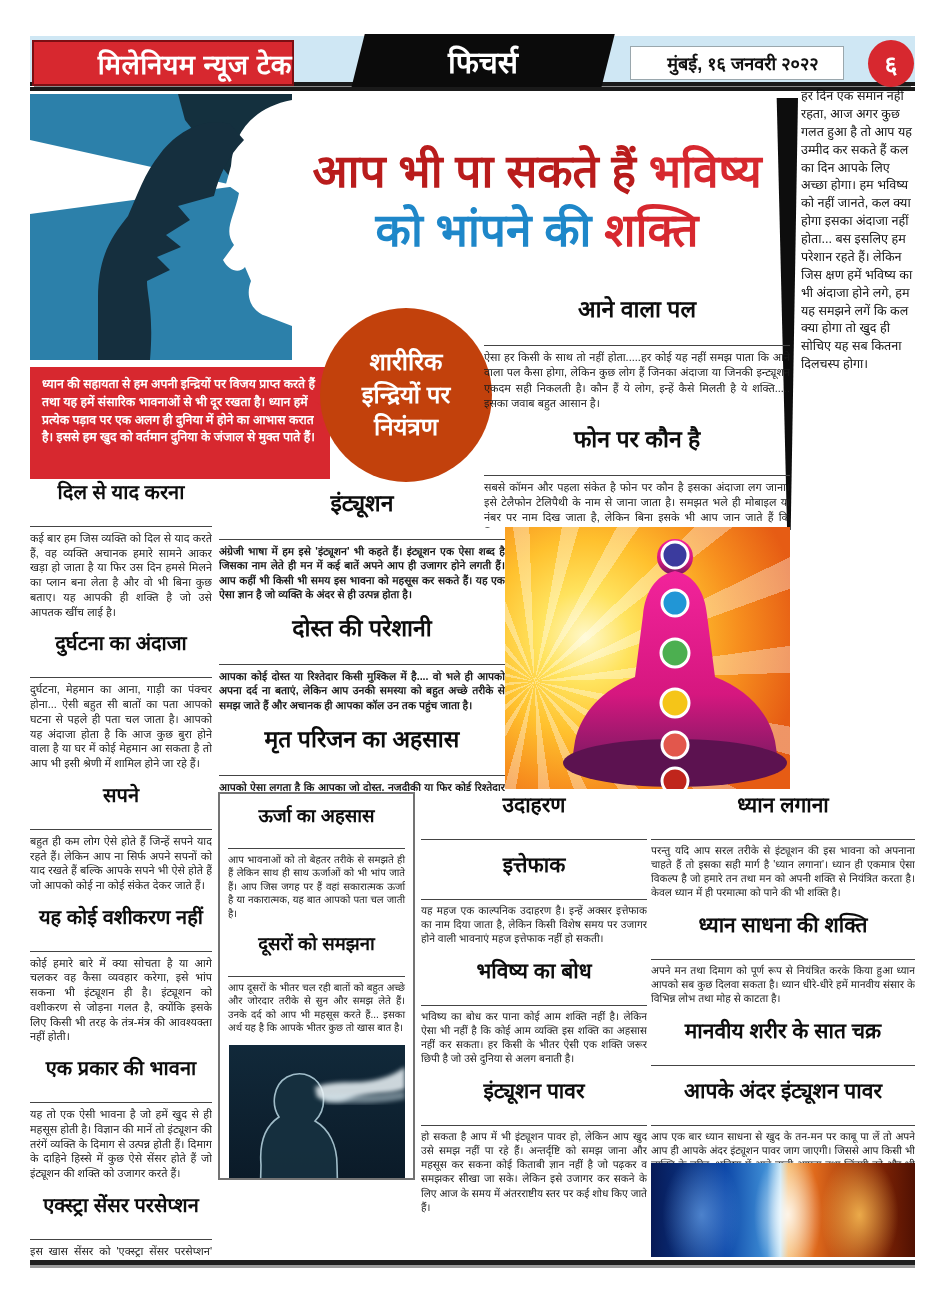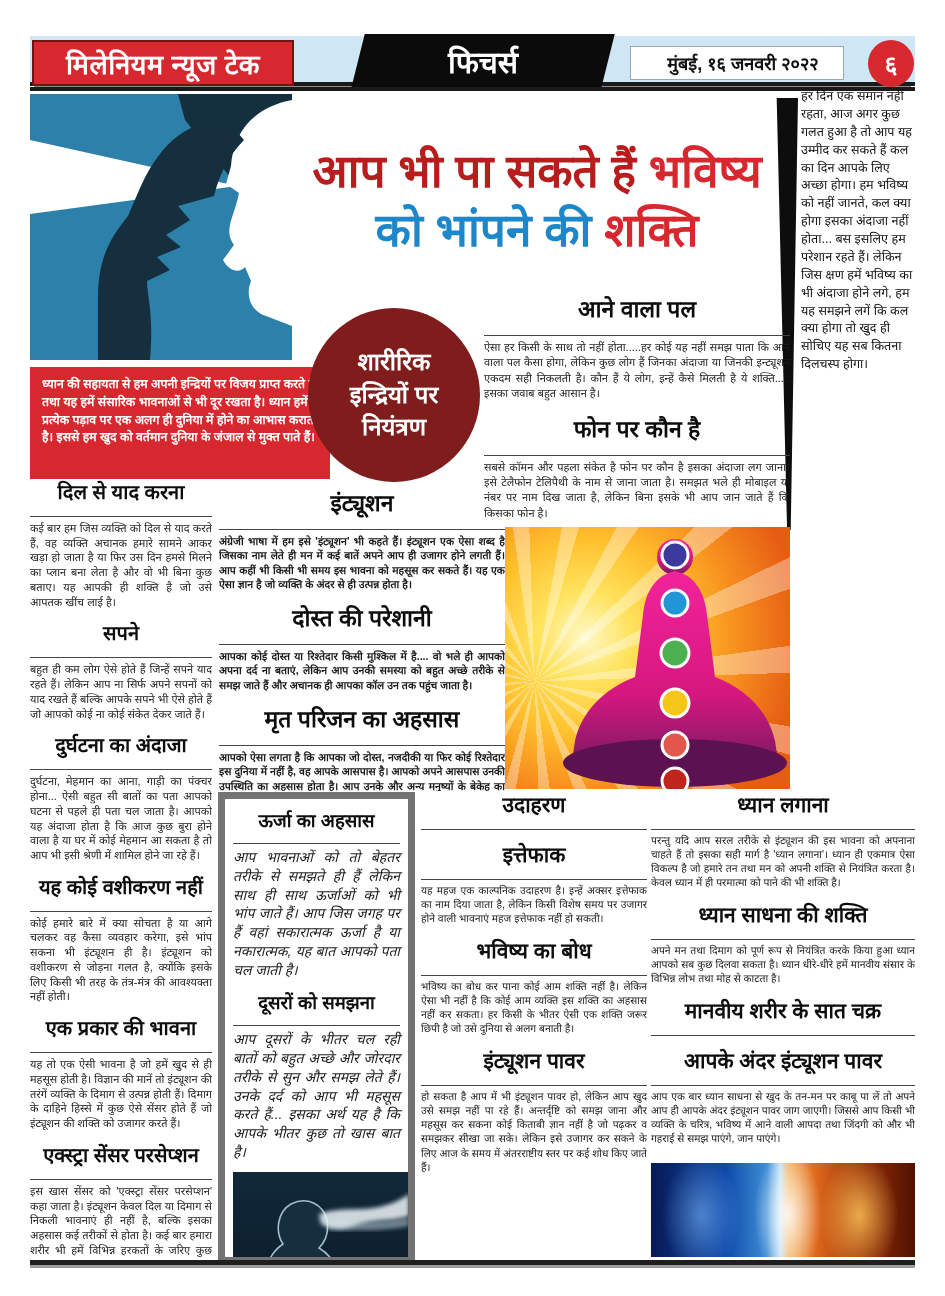--- a/index.html
+++ b/index.html
@@ -3,21 +3,21 @@
 <meta charset="utf-8">
 <style>
   html,body{margin:0;padding:0;background:#e9e9e9;}
   *{box-sizing:border-box;}
   .page{position:relative;width:945px;height:1296px;background:#ffffff;margin:0 auto;
         font-family:"Liberation Sans",sans-serif;color:#111;overflow:hidden;}
   
   .hdr-strip{position:absolute;left:30px;top:36px;width:885px;height:50px;background:#cfe7f4;
              border-bottom:4px solid #1a1a1a;box-shadow:0 6px 0 -4px #8a8a8a;}
   .brand-box{position:absolute;left:32px;top:40px;width:262px;height:46px;background:#d7282f;
-             border:2px solid #7c0f13;display:flex;align-items:center;justify-content:center;}
+             border:2px solid #7c0f13;display:flex;align-items:center;justify-content:flex-end;}
   .brand-box span{color:#fff;font-weight:800;font-size:27px;letter-spacing:.5px;}
   .section-flag{position:absolute;left:358px;top:34px;width:250px;height:54px;background:#0b0b0b;
                 transform:skewX(-14deg);display:flex;align-items:center;justify-content:center;}
   .section-flag span{transform:skewX(14deg);color:#fff;font-weight:800;font-size:30px;}
   .date-box{position:absolute;left:630px;top:46px;width:214px;height:34px;background:#fff;
             border:1px solid #9aa7ad;display:flex;align-items:center;justify-content:center;padding-left:12px;}
   .date-box span{font-weight:800;font-size:18px;}
   .page-no{position:absolute;left:868px;top:40px;width:46px;height:47px;background:#d7282f;
            border-radius:50%;display:flex;align-items:center;justify-content:center;}
   .page-no span{color:#fff;font-weight:800;font-size:24px;}
@@ -31,38 +31,38 @@
   
   .wedge{position:absolute;left:772px;top:98px;width:26px;height:432px;background:#0d0d0d;
          clip-path:polygon(18% 0,100% 0,72% 100%,58% 100%);}
   .sidebar{position:absolute;left:801px;top:88px;width:116px;height:432px;
            font-size:12.6px;line-height:1.42;text-align:left;overflow:hidden;}
   
   .lede{position:absolute;left:30px;top:367px;width:300px;height:112px;background:#d7282f;
         color:#fff;padding:9px 12px;font-size:12.3px;line-height:1.45;font-weight:600;}
   .lede:after{content:"";position:absolute;right:-20px;top:34px;border:14px solid transparent;
               border-left:22px solid #d7282f;}
-  .badge{position:absolute;left:308px;top:308px;width:172px;height:174px;background:#7f1d1d;
+  .badge{position:absolute;left:320px;top:308px;width:172px;height:174px;background:#c2410c;
          border-radius:50%;display:flex;flex-direction:column;align-items:center;justify-content:center;
          color:#fff;font-weight:700;font-size:24px;line-height:1.35;text-align:center;}
   
   .article{margin-bottom:10px;}
   .art-h{margin:0 0 4px 0;text-align:center;font-weight:800;color:#0d0d0d;
-         border-bottom:1.5px solid #444;padding-bottom:11px;}
+         border-bottom:1.5px solid #444;padding-bottom:21px;}
   .art-b{margin:4px 0 0 0;text-align:justify;color:#1b1b1b;}
   
   .colA{position:absolute;left:30px;top:478px;width:182px;height:780px;overflow:hidden;}
   .colA .art-h{font-size:20px;} .colA .art-b{font-size:11px;line-height:1.34;}
   .colB{position:absolute;left:219px;top:486px;width:286px;height:305px;overflow:hidden;}
   .colB .art-h{font-size:23px;} .colB .art-b{font-size:10.6px;line-height:1.35;font-weight:bold;}
   .midTop{position:absolute;left:484px;top:292px;width:306px;height:236px;overflow:hidden;}
   .midTop .art-h{font-size:23px;} .midTop .art-b{font-size:11px;line-height:1.4;}
-  .boxCol{position:absolute;left:218px;top:792px;width:197px;height:472px;border:7px solid #737373;
+  .boxCol{position:absolute;left:218px;top:792px;width:197px;height:388px;border:2px solid #737373;
           padding:8px 8px 6px 8px;overflow:hidden;}
-  .boxCol .art-h{font-size:18.5px;} .boxCol .art-b{font-size:14px;line-height:1.34;font-style:italic;}
+  .boxCol .art-h{font-size:18.5px;} .boxCol .art-b{font-size:10px;line-height:1.34;}
   .colD{position:absolute;left:421px;top:790px;width:226px;height:474px;overflow:hidden;}
   .colD .art-h{font-size:21px;} .colD .art-b{font-size:10.4px;line-height:1.35;}
   .colE{position:absolute;left:651px;top:790px;width:264px;height:474px;overflow:hidden;}
   .colE .art-h{font-size:21px;} .colE .art-b{font-size:10.4px;line-height:1.35;}
   
   .top-rule{position:absolute;left:30px;top:87px;width:885px;height:4px;background:#1a1a1a;}
   .bottom-rule{position:absolute;left:30px;top:1260px;width:885px;height:5px;background:#1f1f1f;
                box-shadow:0 3px 0 #9b9b9b;}
   
   .chakra{position:absolute;left:505px;top:527px;width:285px;height:262px;overflow:hidden;
@@ -137,26 +137,26 @@
         <h3 class="art-h">फोन पर कौन है</h3>
         <p class="art-b">सबसे कॉमन और पहला संकेत है फोन पर कौन है इसका अंदाजा लग जाना। इसे टेलैफोन टेलिपैथी के नाम से जाना जाता है। समझत भले ही मोबाइल या नंबर पर नाम दिख जाता है, लेकिन बिना इसके भी आप जान जाते हैं कि किसका फोन है।</p>
       </section>
     </div>
   <div class="colA">
       <section class="article">
         <h3 class="art-h">दिल से याद करना</h3>
         <p class="art-b">कई बार हम जिस व्यक्ति को दिल से याद करते हैं, वह व्यक्ति अचानक हमारे सामने आकर खड़ा हो जाता है या फिर उस दिन हमसे मिलने का प्लान बना लेता है और वो भी बिना कुछ बताए। यह आपकी ही शक्ति है जो उसे आपतक खींच लाई है।</p>
       </section>
       <section class="article">
+        <h3 class="art-h">दुर्घटना का अंदाजा</h3>
+        <p class="art-b">दुर्घटना, मेहमान का आना, गाड़ी का पंक्चर होना... ऐसी बहुत सी बातों का पता आपको घटना से पहले ही पता चल जाता है। आपको यह अंदाजा होता है कि आज कुछ बुरा होने वाला है या घर में कोई मेहमान आ सकता है तो आप भी इसी श्रेणी में शामिल होने जा रहे हैं।</p>
+      </section>
+      <section class="article">
         <h3 class="art-h">सपने</h3>
         <p class="art-b">बहुत ही कम लोग ऐसे होते हैं जिन्हें सपने याद रहते हैं। लेकिन आप ना सिर्फ अपने सपनों को याद रखते हैं बल्कि आपके सपने भी ऐसे होते हैं जो आपको कोई ना कोई संकेत देकर जाते हैं।</p>
-      </section>
-      <section class="article">
-        <h3 class="art-h">दुर्घटना का अंदाजा</h3>
-        <p class="art-b">दुर्घटना, मेहमान का आना, गाड़ी का पंक्चर होना... ऐसी बहुत सी बातों का पता आपको घटना से पहले ही पता चल जाता है। आपको यह अंदाजा होता है कि आज कुछ बुरा होने वाला है या घर में कोई मेहमान आ सकता है तो आप भी इसी श्रेणी में शामिल होने जा रहे हैं।</p>
       </section>
       <section class="article">
         <h3 class="art-h">यह कोई वशीकरण नहीं</h3>
         <p class="art-b">कोई हमारे बारे में क्या सोचता है या आगे चलकर वह कैसा व्यवहार करेगा, इसे भांप सकना भी इंट्यूशन ही है। इंट्यूशन को वशीकरण से जोड़ना गलत है, क्योंकि इसके लिए किसी भी तरह के तंत्र-मंत्र की आवश्यक्ता नहीं होती।</p>
       </section>
       <section class="article">
         <h3 class="art-h">एक प्रकार की भावना</h3>
         <p class="art-b">यह तो एक ऐसी भावना है जो हमें खुद से ही महसूस होती है। विज्ञान की मानें तो इंट्यूशन की तरंगें व्यक्ति के दिमाग से उत्पन्न होती हैं। दिमाग के दाहिने हिस्से में कुछ ऐसे सेंसर होते हैं जो इंट्यूशन की शक्ति को उजागर करते हैं।</p>
       </section>
       <section class="article">

